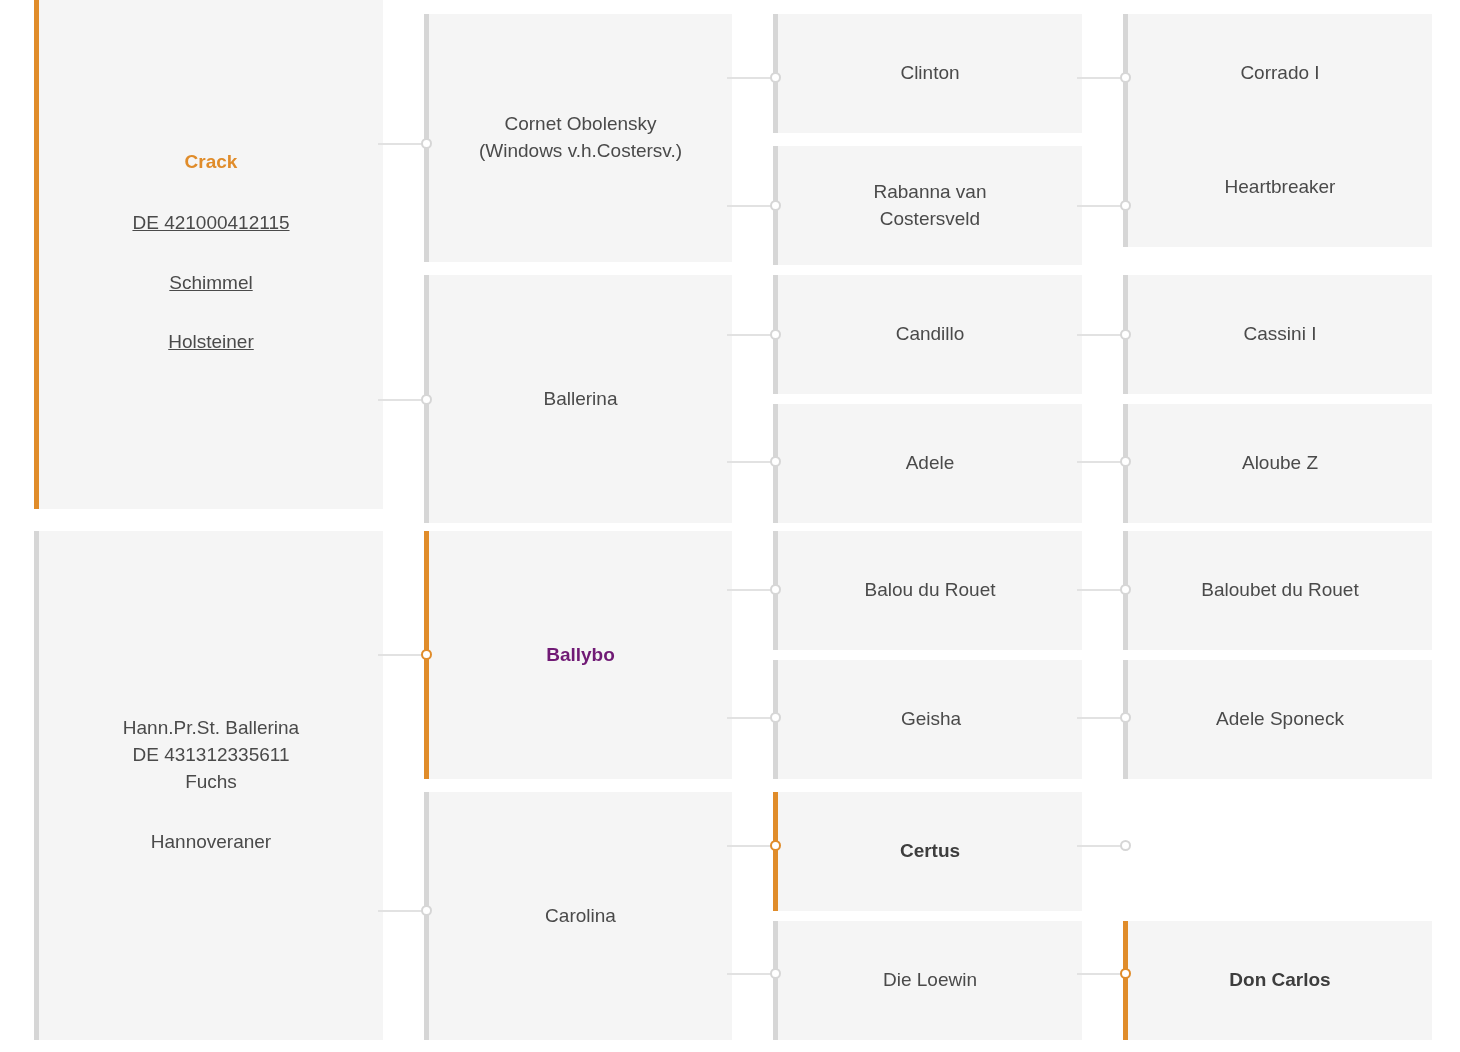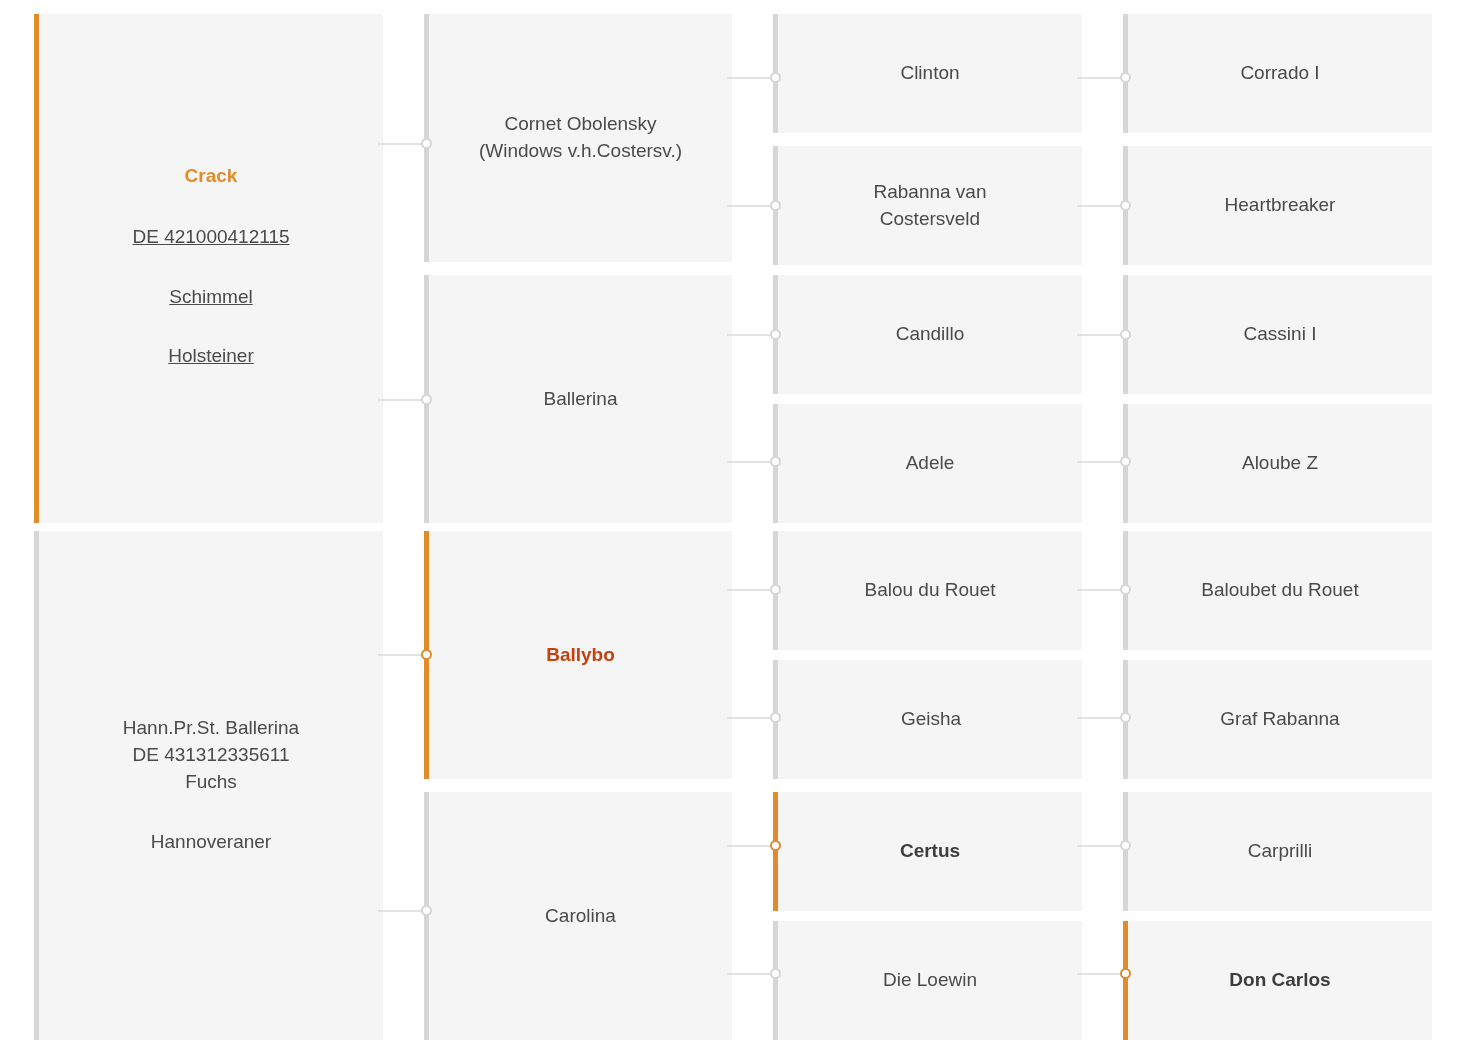--- a/index.html
+++ b/index.html
@@ -40,21 +40,21 @@
   }
   .card.accent {
     border-left-color: #e08c2a;
   }
 
   .card .name {
     display: block;
     white-space: pre-line;
   }
   .card .name.bold-accent {
-    color: #c2410c;
+    color: #701a75;
     font-weight: bold;
   }
   .card .name.bold-dark {
     color: #3d3d3d;
     font-weight: bold;
   }
 
   
   .card.root .name { font-weight: bold; color: #e08c2a; margin-bottom: 34px; }
   .card.root .meta-line { display:block; margin-bottom: 33px; text-decoration: underline; }
@@ -79,21 +79,21 @@
     background: #ffffff;
     border: 2px solid #d6d6d6;
   }
   .node.accent { border-color: #e08c2a; }
 </style>
 </head>
 <body>
 
 <div id="pedigree">
 
-  <div class="card root accent" style="left:34px; top:14px; width:349px; height:509px;">
+  <div class="card root accent" style="left:34px; top:0; width:349px; height:509px;">
     <span class="name">Crack</span>
     <span class="meta-line">DE 421000412115</span>
     <span class="meta-line">Schimmel</span>
     <span class="meta-line">Holsteiner</span>
   </div>
 
   <div class="card dam" style="left:34px; top:531px; width:349px; height:509px;">
     <span class="block">
       <span class="meta-line">Hann.Pr.St. Ballerina</span>
       <span class="meta-line">DE 431312335611</span>
@@ -176,21 +176,21 @@
   </div>
   <div class="connector" style="left:727px; top:973px; width:46px;"></div>
   <div class="node" style="left:770px; top:968px;"></div>
 
   <div class="card" style="left:1123px; top:14px; width:309px; height:119px;">
     <span class="name">Corrado I</span>
   </div>
   <div class="connector" style="left:1077px; top:77px; width:46px;"></div>
   <div class="node" style="left:1120px; top:72px;"></div>
 
-  <div class="card" style="left:1123px; top:146px; width:309px; height:119px;">
+  <div class="card" style="left:1123px; top:128px; width:309px; height:119px;">
     <span class="name">Heartbreaker</span>
   </div>
   <div class="connector" style="left:1077px; top:205px; width:46px;"></div>
   <div class="node" style="left:1120px; top:200px;"></div>
 
   <div class="card" style="left:1123px; top:275px; width:309px; height:119px;">
     <span class="name">Cassini I</span>
   </div>
   <div class="connector" style="left:1077px; top:334px; width:46px;"></div>
   <div class="node" style="left:1120px; top:329px;"></div>
@@ -201,28 +201,25 @@
   <div class="connector" style="left:1077px; top:461px; width:46px;"></div>
   <div class="node" style="left:1120px; top:456px;"></div>
 
   <div class="card" style="left:1123px; top:531px; width:309px; height:119px;">
     <span class="name">Baloubet du Rouet</span>
   </div>
   <div class="connector" style="left:1077px; top:589px; width:46px;"></div>
   <div class="node" style="left:1120px; top:584px;"></div>
 
   <div class="card" style="left:1123px; top:660px; width:309px; height:119px;">
-    <span class="name">Graf Rabanna</span>
+    <span class="name">Adele Sponeck</span>
   </div>
   <div class="connector" style="left:1077px; top:717px; width:46px;"></div>
   <div class="node" style="left:1120px; top:712px;"></div>
 
-  <div class="card" style="left:1123px; top:792px; width:309px; height:119px;">
-    <span class="name">Carprilli</span>
-  </div>
   <div class="connector" style="left:1077px; top:845px; width:46px;"></div>
   <div class="node" style="left:1120px; top:840px;"></div>
 
   <div class="card accent" style="left:1123px; top:921px; width:309px; height:119px;">
     <span class="name bold-dark">Don Carlos</span>
   </div>
   <div class="connector" style="left:1077px; top:973px; width:46px;"></div>
   <div class="node accent" style="left:1120px; top:968px;"></div>
 
 </div>

